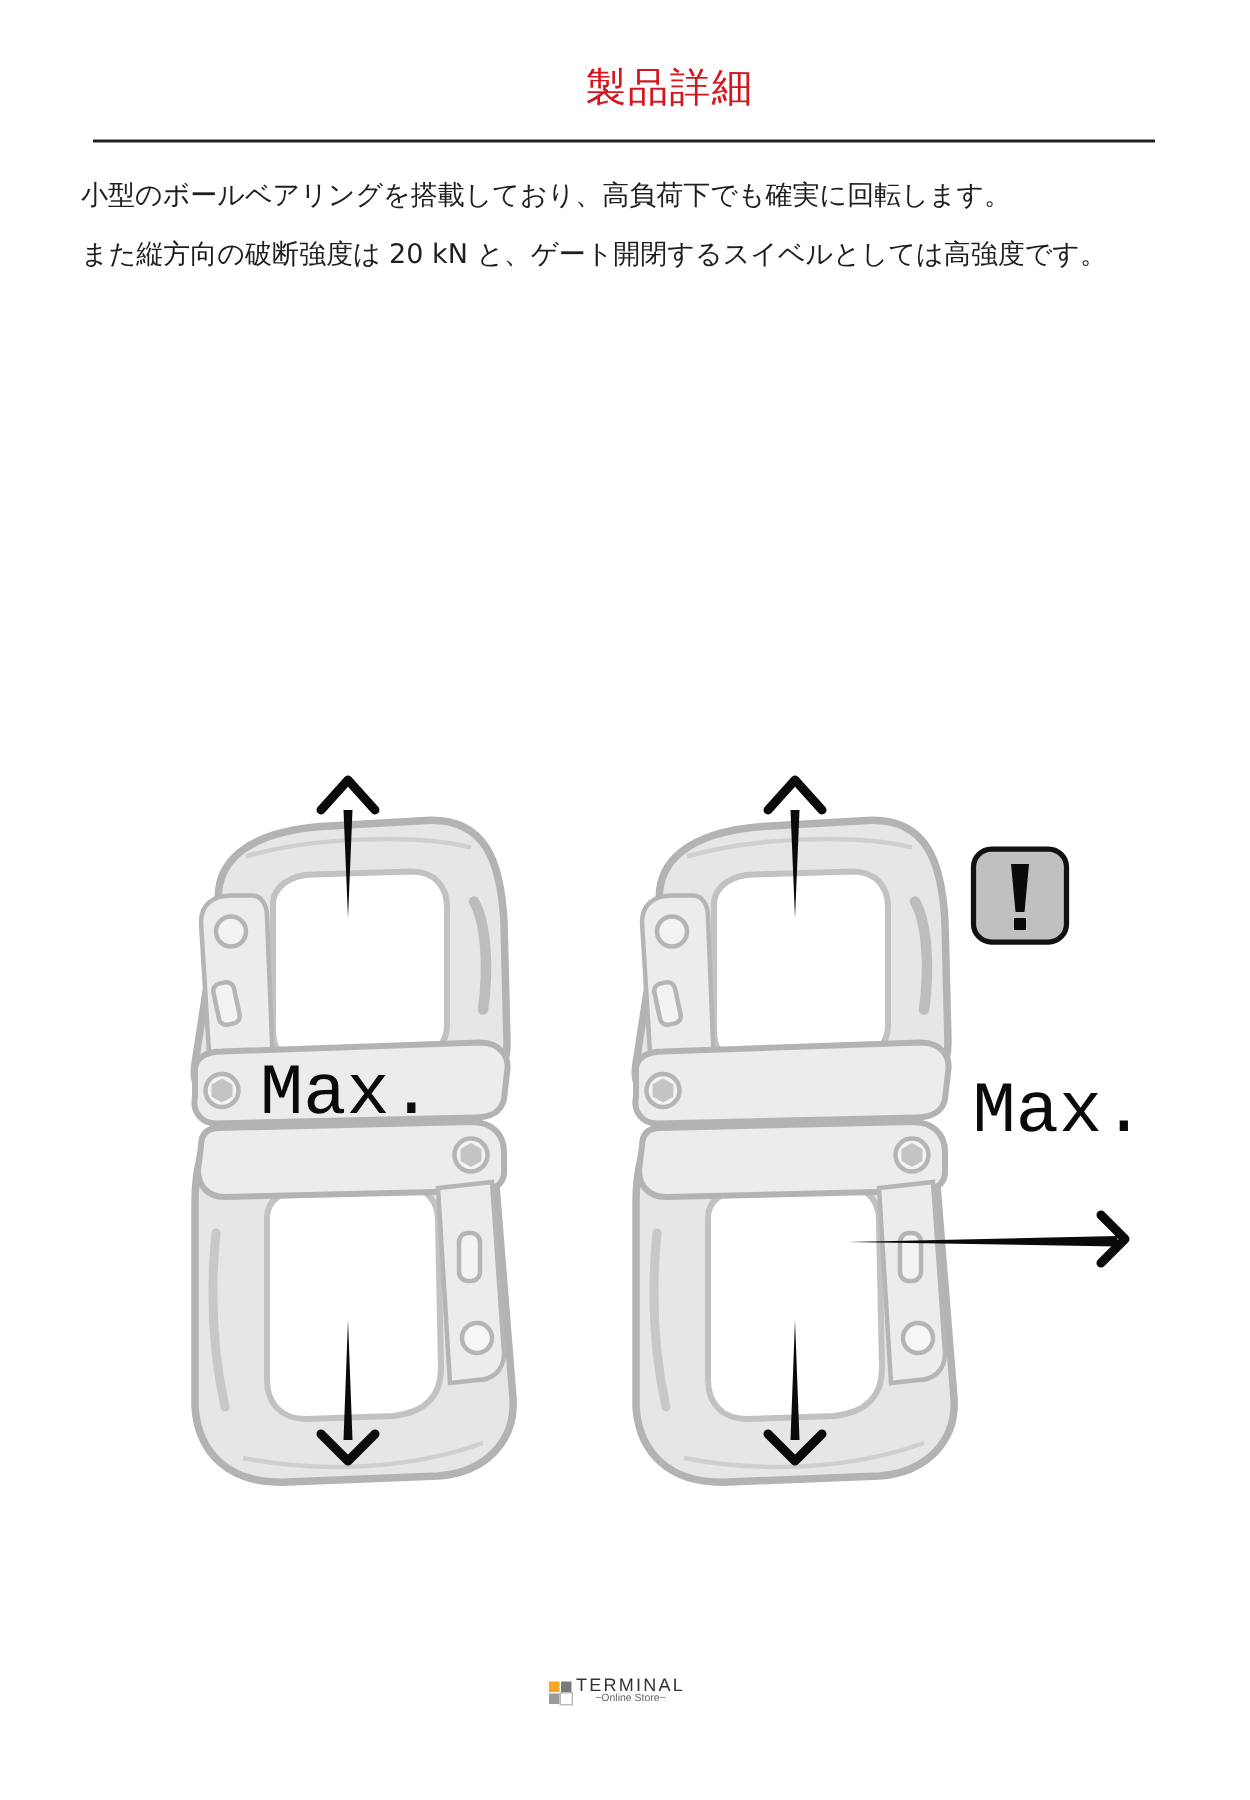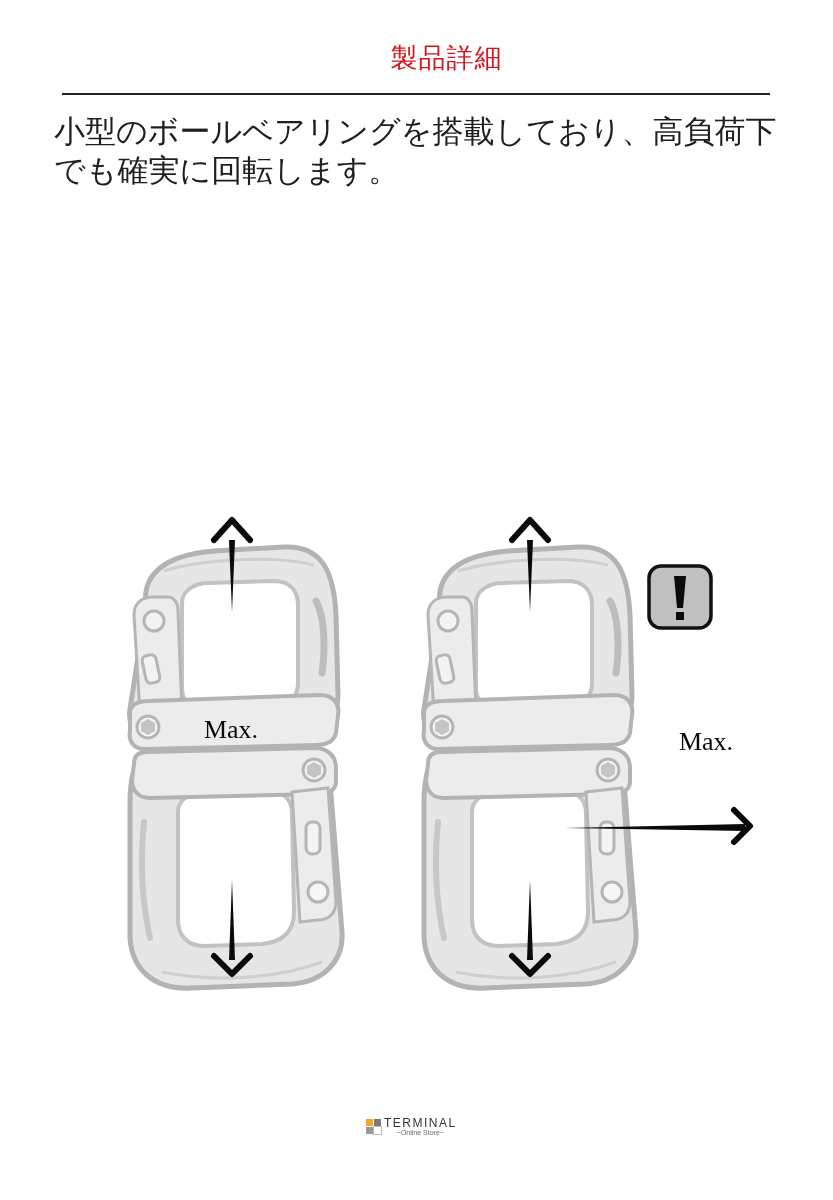--- a/index.html
+++ b/index.html
@@ -1,41 +1,42 @@
 <!DOCTYPE html>
 <html><head>
   <meta charset="utf-8">
   <style>
     html, body { margin: 0; padding: 0; background: #ffffff; }
     body { width: 833px; height: 1200px; position: relative; overflow: hidden;
       font-family: "DejaVu Sans", "Liberation Sans", sans-serif; color: #1a1a1a; }
     .title { position: absolute; left: 0; width: 833px; top: 40px; text-align: center;
       font-size: 27px; color: #d4161f; letter-spacing: 1px; margin-left: 30px; }
     .rule { position: absolute; left: 62px; width: 708px; top: 93px; height: 2px; background: #222; }
-    .body-text { position: absolute; left: 54px; top: 112px; width: 740px; font-size: 31px;
+    .body-text { position: absolute; left: 54px; top: 112px; width: 740px; font-size: 18px;
       line-height: 38.5px; color: #1e1e1e; }
     .body-text p { margin: 0; }
     .figure { position: absolute; left: 0; top: 500px; width: 833px; height: 500px; }
-    .label { position: absolute; font-family: Liberation Serif, serif;
-      font-size: 26px; line-height: 40px; color: #0a0a0a; text-align: center; }
-    .logo { position: absolute; top: 1117px; left: 366px; display: flex; align-items: center; gap: 3px; }
+    .label { position: absolute; font-family: Liberation Mono, monospace;
+      font-size: 48px; line-height: 40px; color: #0a0a0a; text-align: center; }
+    .logo { position: absolute; top: 1117px; left: 366px; display: flex; align-items: flex-end; gap: 3px; }
     .logo-mark { display: grid; grid-template-columns: 7px 7px; grid-template-rows: 7px 7px; gap: 1px; }
     .logo-mark span { display: block; }
     .logo-text { display: flex; flex-direction: column; line-height: 1; }
     .logo-name { font-family: "Liberation Sans", sans-serif; font-size: 12px; letter-spacing: 1.5px; color: #333; }
     .logo-sub { font-family: "Liberation Sans", sans-serif; font-size: 7px; color: #666; text-align: center; }
   </style>
 </head>
 <body>
 
 <div class="title">製品詳細</div>
 <div class="rule"></div>
 
 <div class="body-text">
   <p>小型のボールベアリングを搭載しており、高負荷下でも確実に回転します。</p>
+  <p>また縦方向の破断強度は 20 kN と、ゲート開閉するスイベルとしては高強度です。</p>
 </div>
 
 <div class="figure">
   <svg width="833" height="500" viewBox="0 500 833 500" xmlns="http://www.w3.org/2000/svg">
     <defs>
       <g id="upperShackle">
 
         <path d="M22,60 C18,30 40,10 90,6 L160,2 C200,0 210,30 212,70 L214,150 C214,170 205,180 190,182 L20,186 C8,186 4,176 6,164 Z" fill="#e6e6e6" stroke="#b3b3b3" stroke-width="5"></path>
 
         <path d="M58,58 C58,46 70,38 85,38 L150,36 C166,36 174,46 174,60 L174,138 C174,152 166,158 152,158 L72,160 C62,160 58,152 58,142 Z" fill="#ffffff" stroke="#c2c2c2" stroke-width="4"></path>

